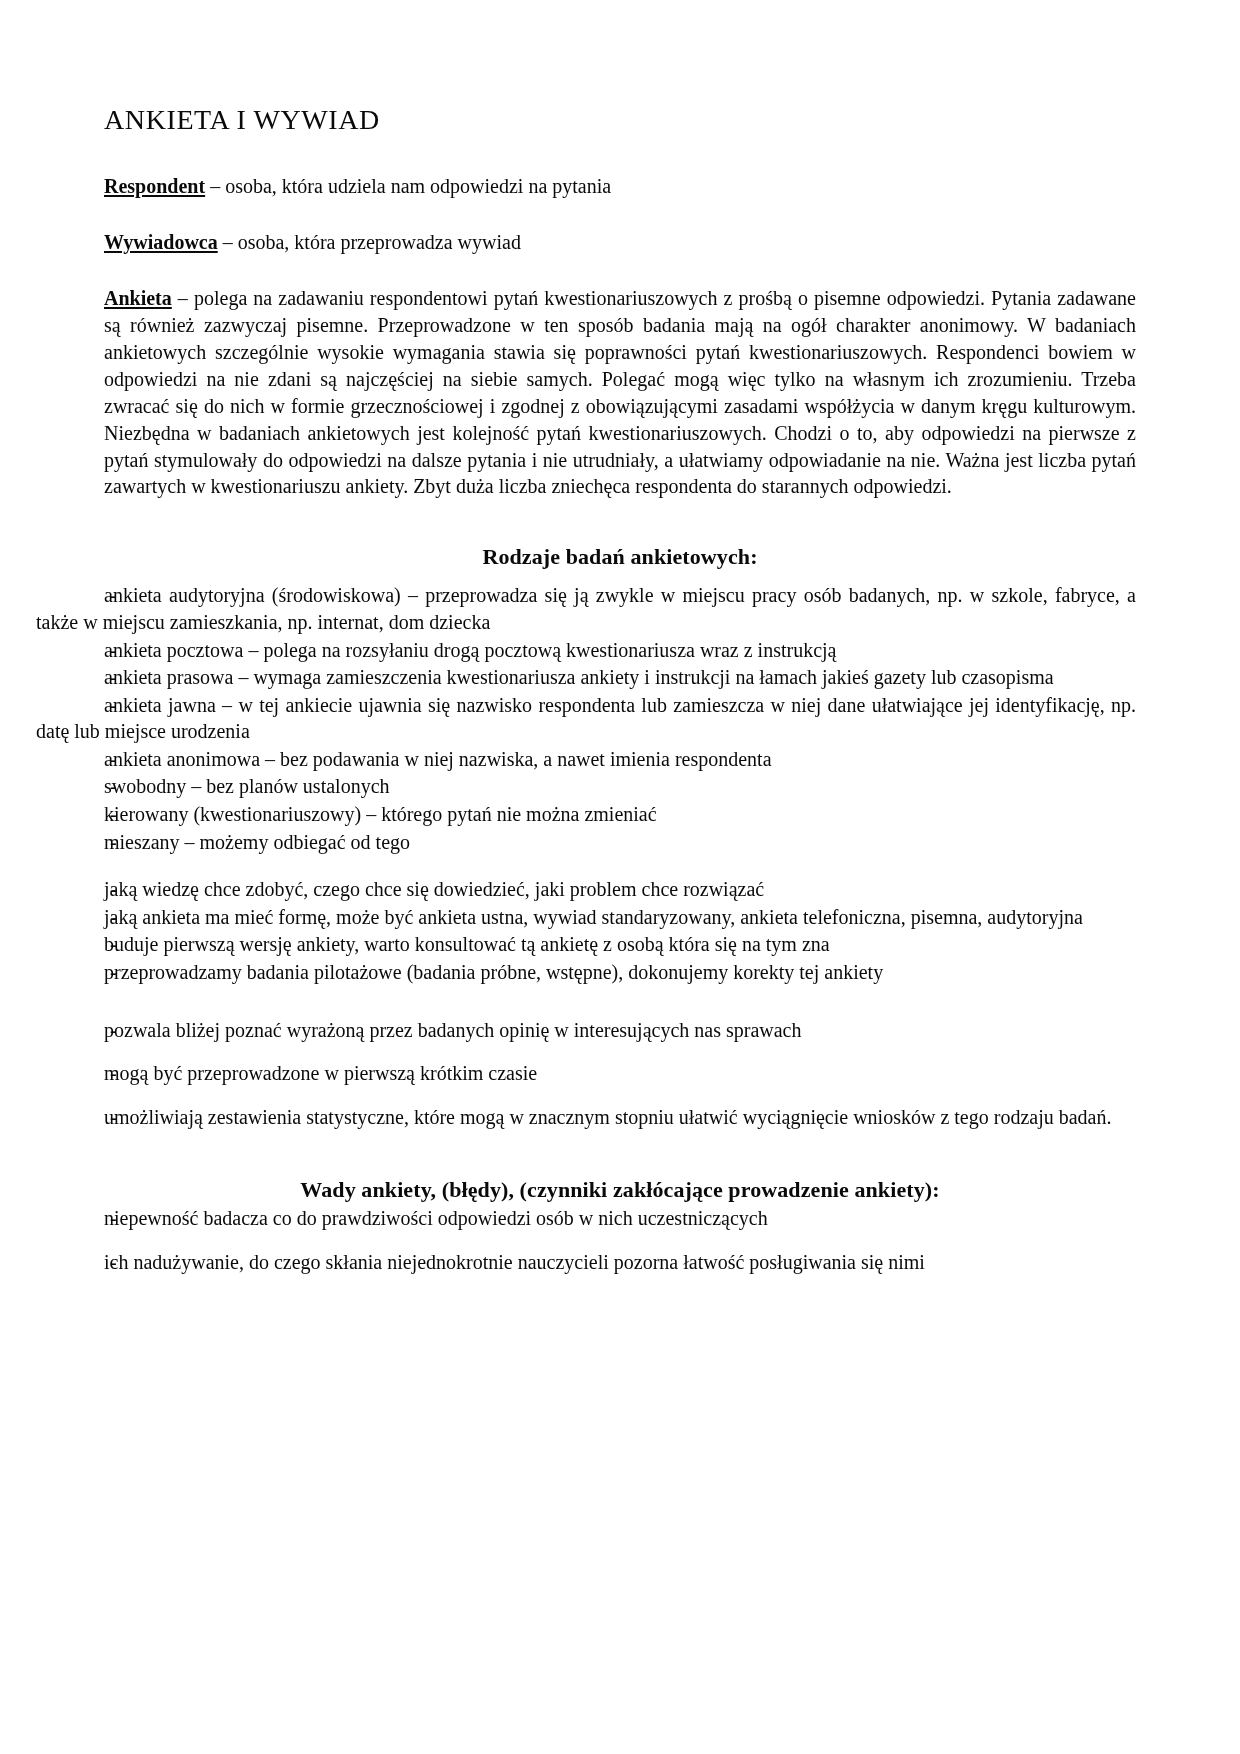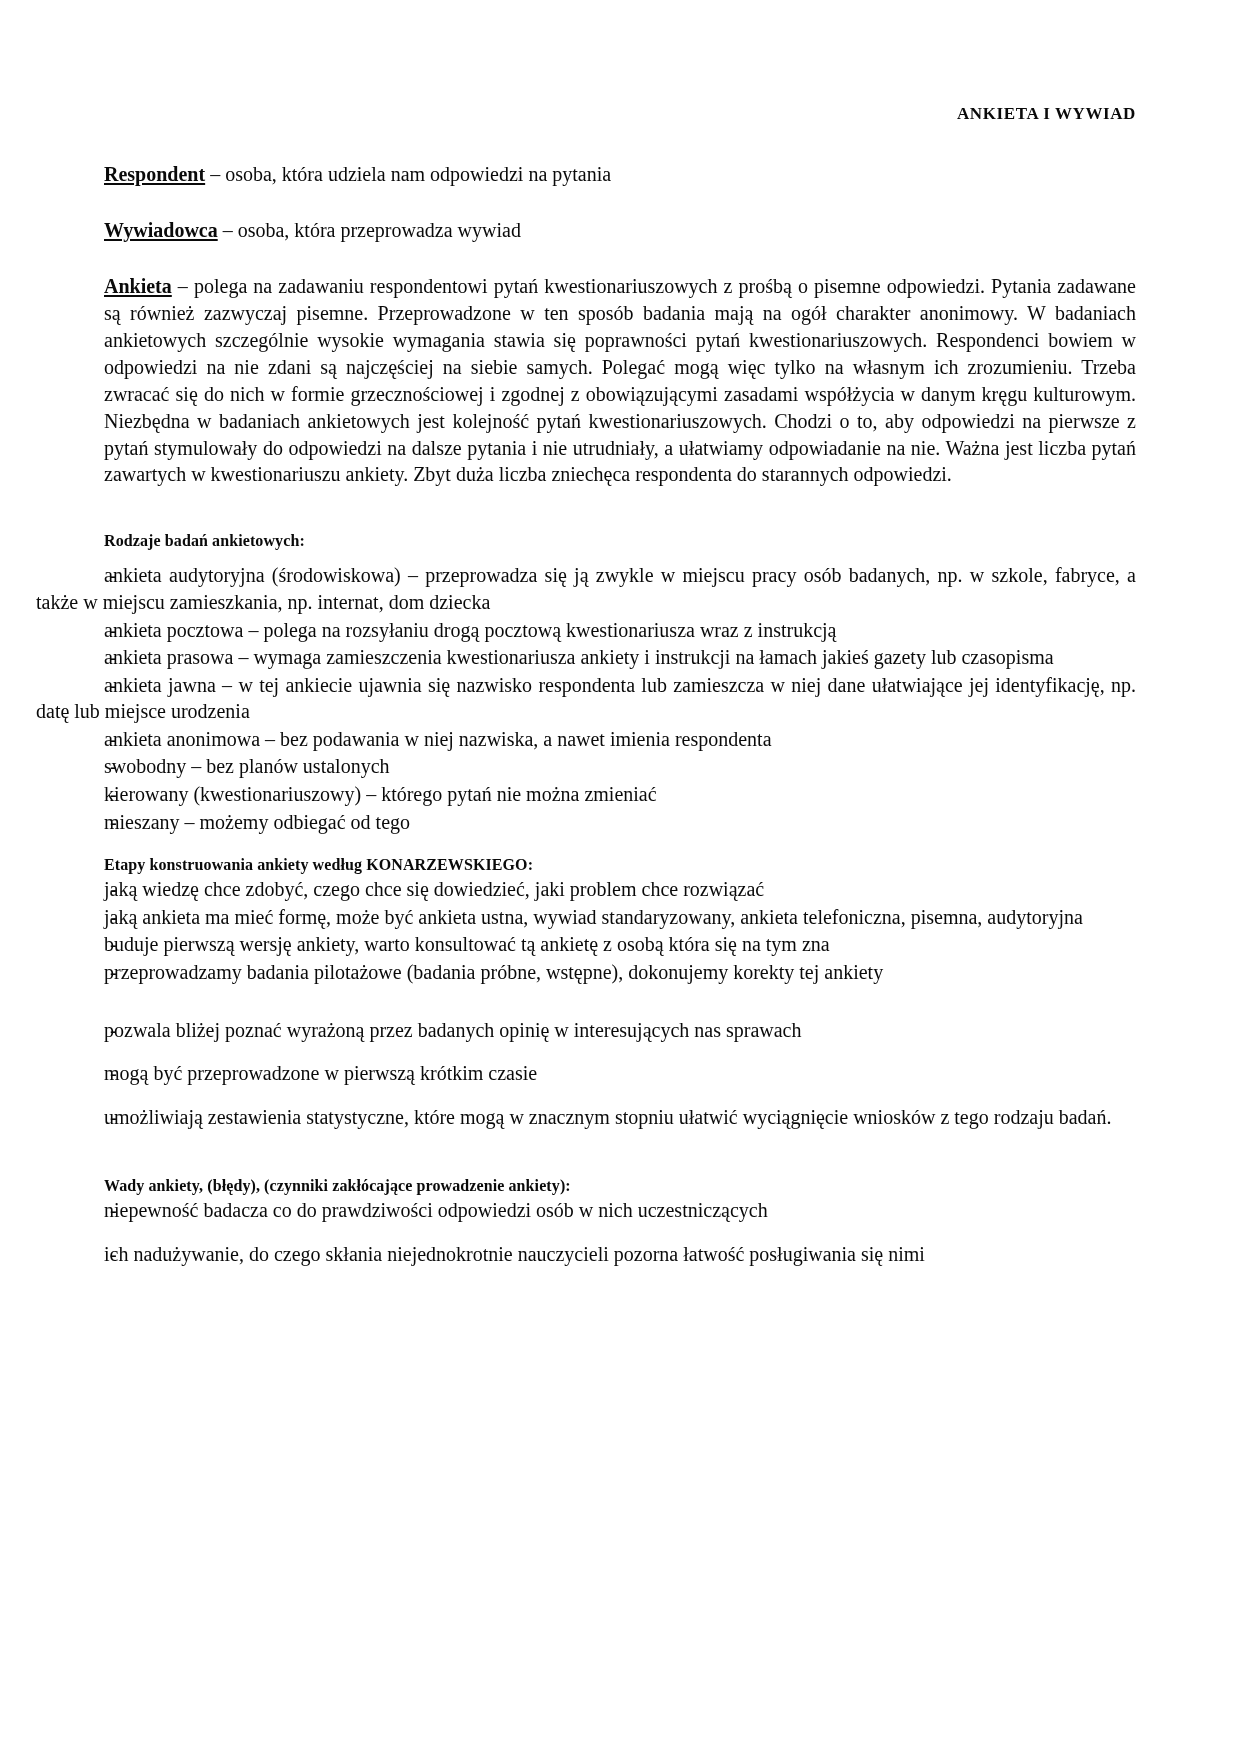--- a/index.html
+++ b/index.html
@@ -14,23 +14,23 @@
   .page {
     width: 1240px;
     height: 1754px;
     box-sizing: border-box;
     padding: 104px 104px 60px 104px;
     background: #ffffff;
     position: relative;
     overflow: hidden;
   }
   .doc-title {
-    text-align: right;
-    font-weight: bold;
-    font-size: 17px;
+    text-align: left;
+    font-weight: normal;
+    font-size: 28px;
     letter-spacing: 0.6px;
     margin: 0 0 38px 0;
   }
   .term-line {
     font-size: 20px;
     line-height: 1.28;
     margin: 0 0 30px 0;
   }
   .term-label {
     font-weight: bold;
@@ -41,23 +41,24 @@
   .body-par {
     font-size: 20px;
     line-height: 1.345;
     text-align: justify;
     margin: 0 0 34px 0;
     hyphens: none;
   }
   .body-par .term-label { font-weight: bold; }
   .section-head {
     font-weight: bold;
-    font-size: 16px;
+    font-size: 22px;
     margin: 0 0 12px 0;
     letter-spacing: 0.1px;
+    text-align: center;
   }
   .section-head.tight { margin-bottom: 2px; }
   .gap-lg { height: 30px; }
   .gap-md { height: 20px; }
   .gap-sm { height: 10px; }
   ul.dash-list {
     list-style: none;
     margin: 0 0 0 0;
     padding: 0;
   }
@@ -142,21 +143,20 @@
         <li>
           <span class="dash">-</span>
           <span class="li-text">kierowany (kwestionariuszowy) – którego pytań nie można zmieniać</span>
         </li>
         <li>
           <span class="dash">-</span>
           <span class="li-text">mieszany – możemy odbiegać od tego</span>
         </li>
       </ul>
       <div class="gap-md"></div>
-      <div class="section-head tight">Etapy konstruowania ankiety według KONARZEWSKIEGO:</div>
       <ul class="dash-list">
         <li>
           <span class="dash">-</span>
           <span class="li-text">jaką wiedzę chce zdobyć, czego chce się dowiedzieć, jaki problem chce rozwiązać</span>
         </li>
         <li>
           <span class="dash">-</span>
           <span class="li-text">jaką ankieta ma mieć formę, może być ankieta ustna, wywiad standaryzowany, ankieta telefoniczna, pisemna, audytoryjna</span>
         </li>
         <li>

